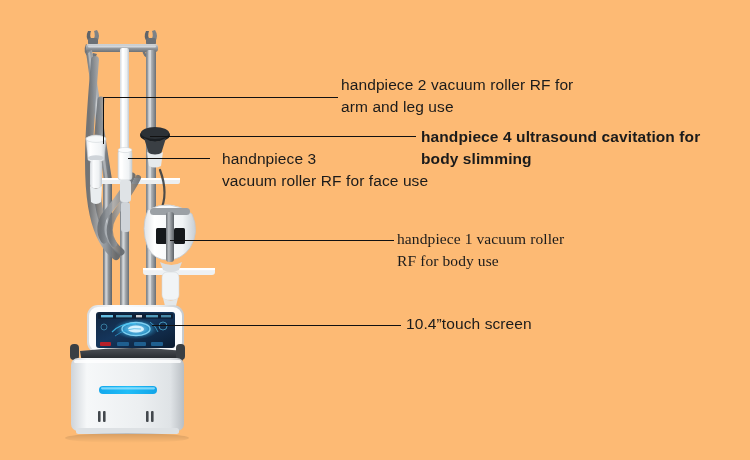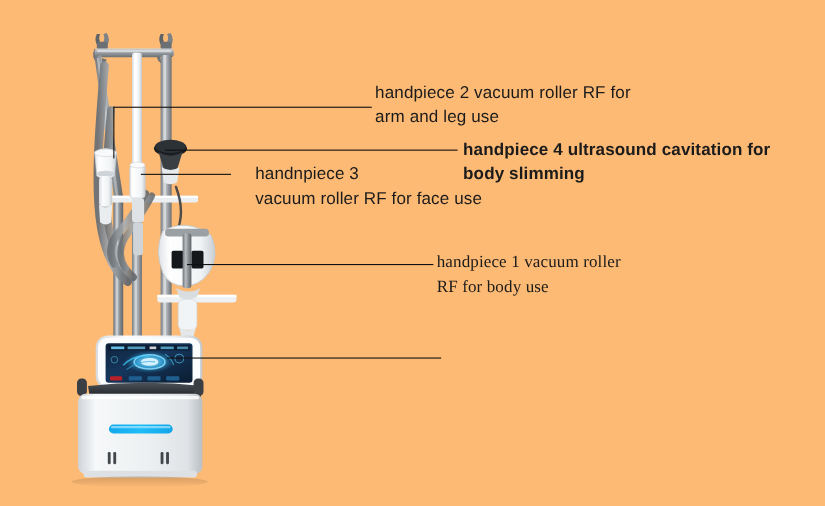--- a/index.html
+++ b/index.html
@@ -262,20 +262,21 @@
   <div class="leader leader-h" style="left:170px; top:240px; width:224px;"></div>
 
   <div class="leader leader-h" style="left:152px; top:325px; width:249px;"></div>
 
   <div class="callout" style="left:341px; top:74px;">handpiece 2 vacuum roller RF for
 arm and leg use</div>
 
   <div class="callout" style="left:421px; top:126px;font-weight:bold;">handpiece 4 ultrasound cavitation for
 body slimming</div>
 
-  <div class="callout" style="left:232px; top:148px;">handnpiece 3
+  <div class="callout" style="left:222px; top:148px;">handnpiece 3
 vacuum roller RF for face use</div>
 
   <div class="callout" style="left:397px; top:228px;font-family:Liberation Serif, serif;">handpiece 1 vacuum roller
 RF for body use</div>
 
+  <div class="callout" style="left:406px; top:313px;">10.4”touch screen</div>
 
 </div>
 
 </body></html>

